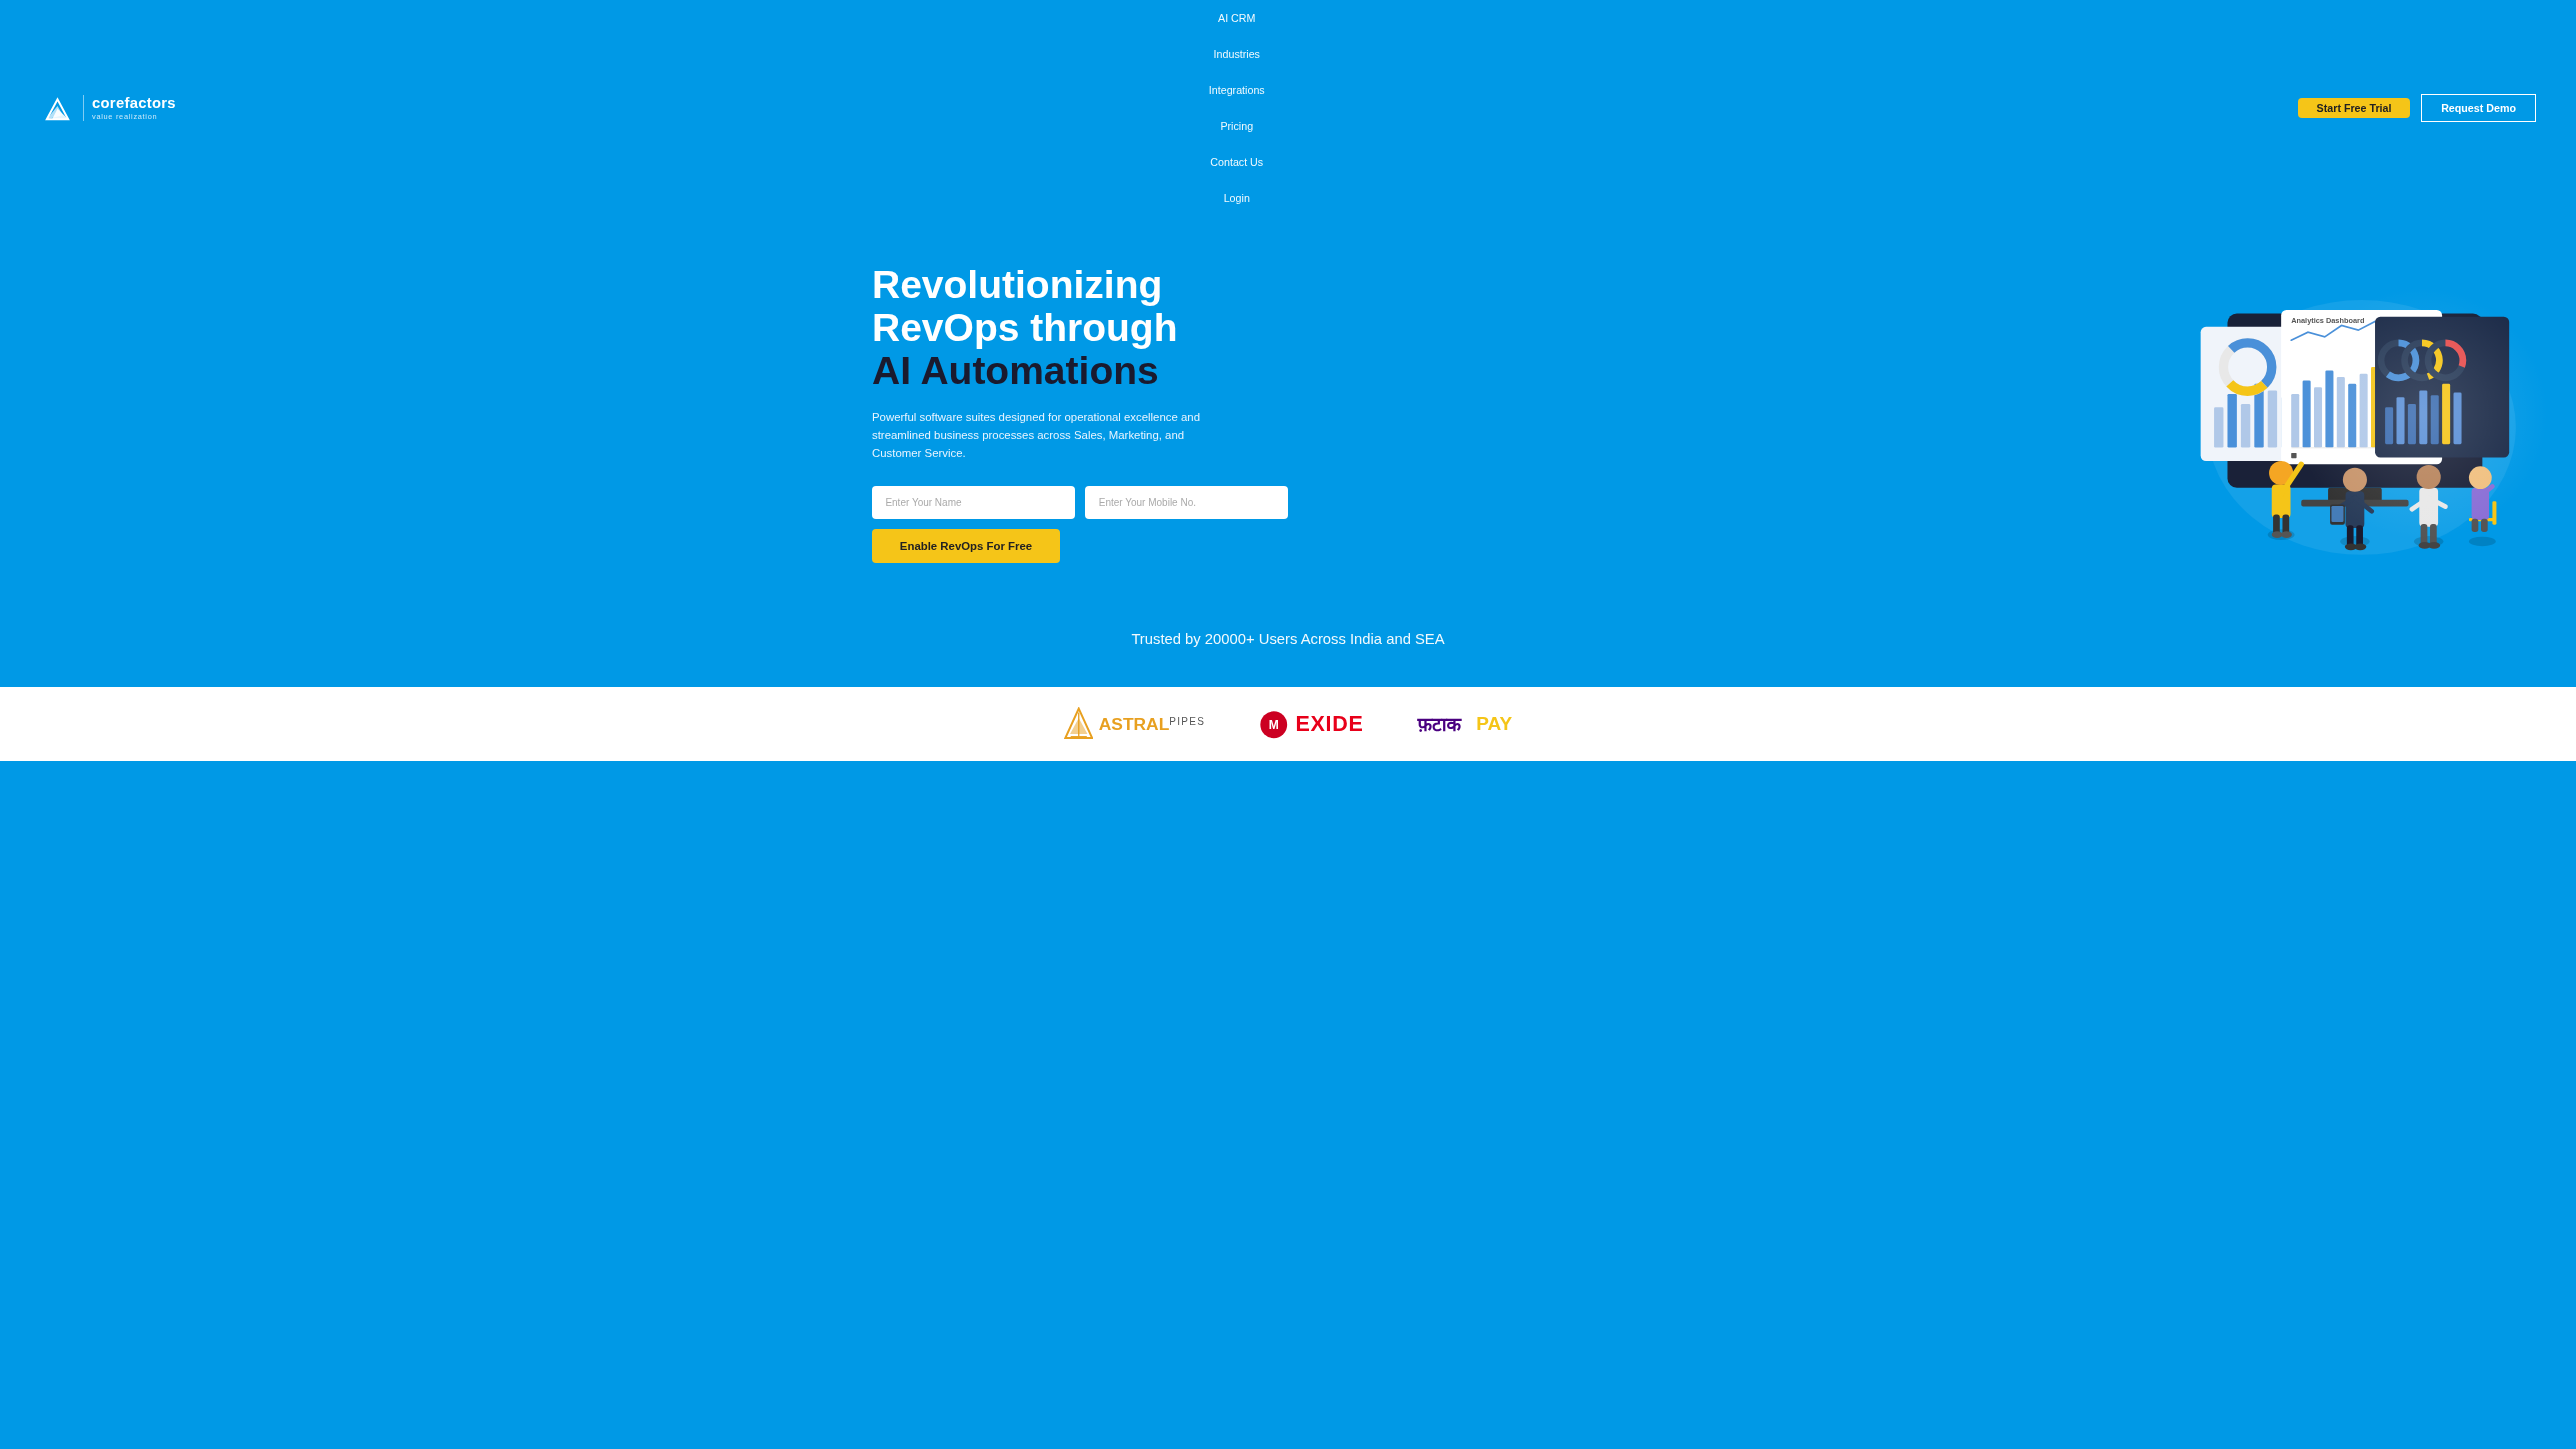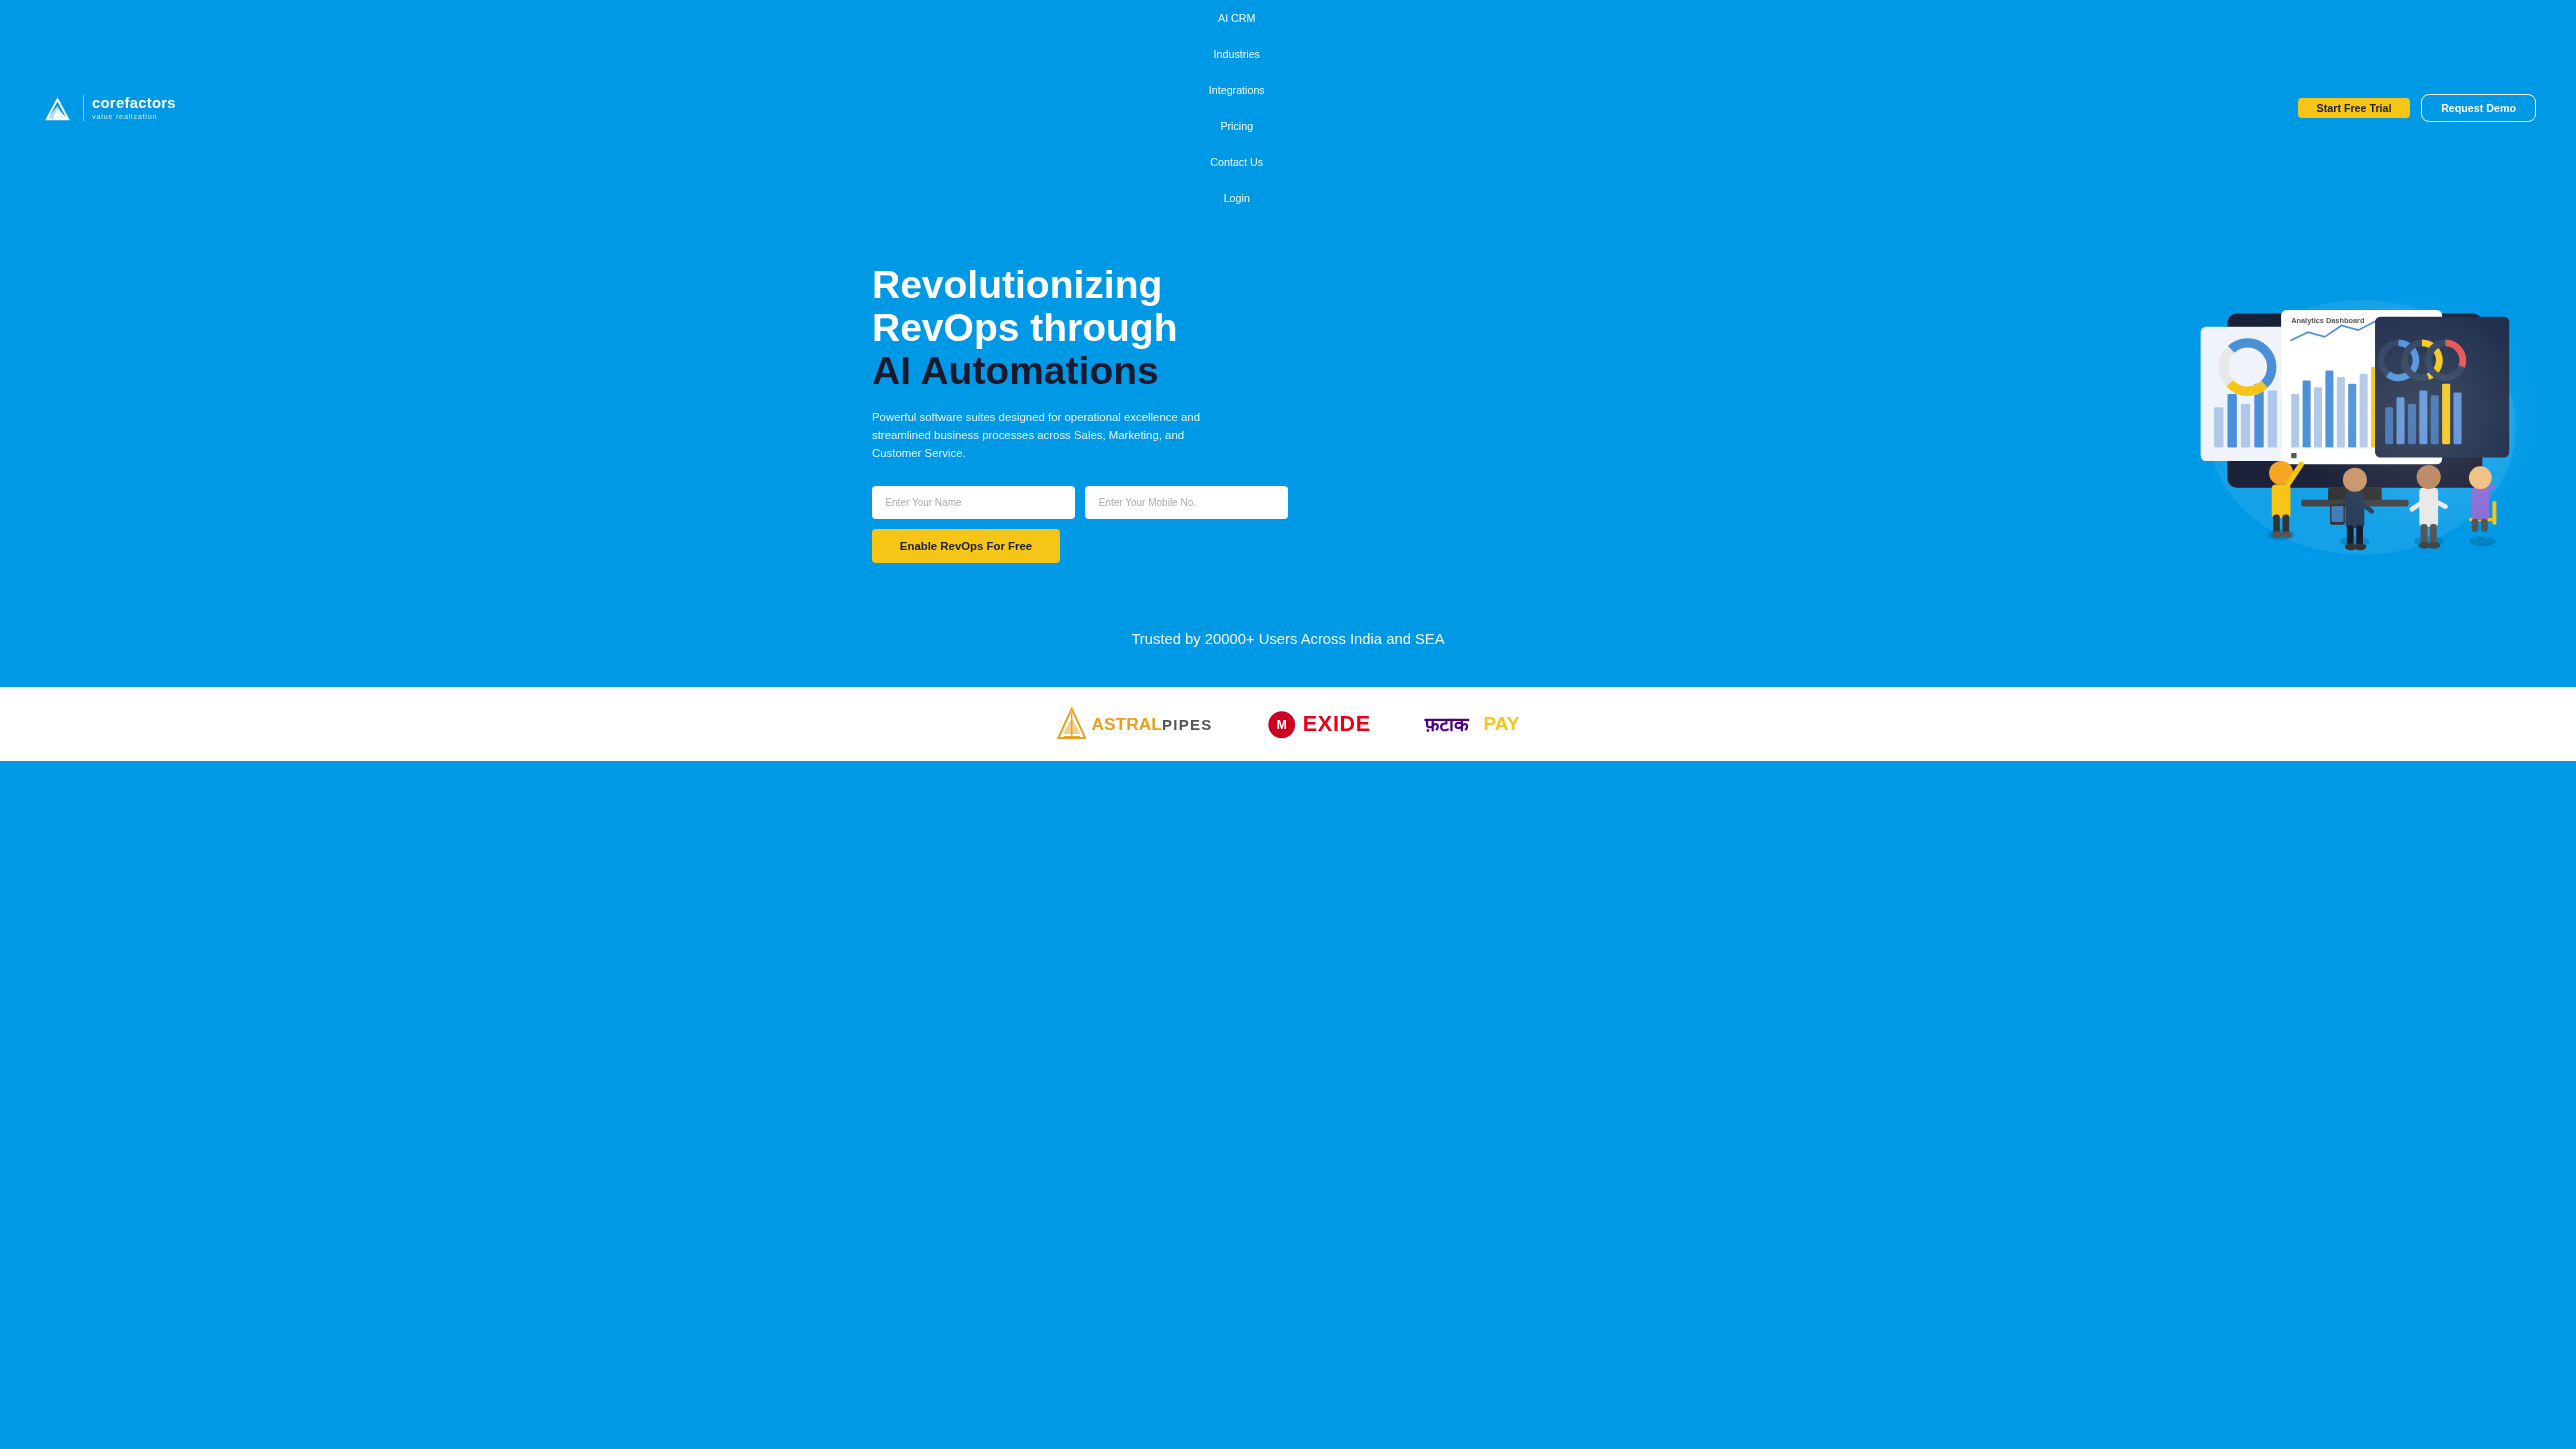--- a/index.html
+++ b/index.html
@@ -69,21 +69,21 @@
       padding: 4px 19px;
       font-size: 10.7px;
       font-weight: 700;
       cursor: pointer;
       white-space: nowrap;
     }
     .btn-demo {
       background: transparent;
       color: #fff;
       border: 1.3px solid #fff;
-      border-radius: 8px;
+      border-radius: 0;
       padding: 6.7px 19px;
       font-size: 10.7px;
       font-weight: 700;
       cursor: pointer;
       white-space: nowrap;
     }
 
     
     .hero {
       display: flex;
@@ -202,21 +202,21 @@
     }
 
     
     .astral-logo {
       display: flex;
       align-items: center;
       gap: 5.4px;
     }
     .astral-name-block { display: flex; }
     .astral-name { color: #e8a020; font-size: 17.4px; font-weight: 900; line-height: 1; }
-    .astral-sub { color: #555; font-size: 15px; font-weight: 700; letter-spacing: 1.3px; }
+    .astral-sub { color: #555; font-size: 10px; font-weight: 400; letter-spacing: 1.3px; }
 
     
     .exide-logo {
       display: flex;
       align-items: center;
       gap: 6.7px;
     }
     .exide-text { color: #e8001a; font-size: 21.5px; font-weight: 900; letter-spacing: 0.7px; }
 
     

